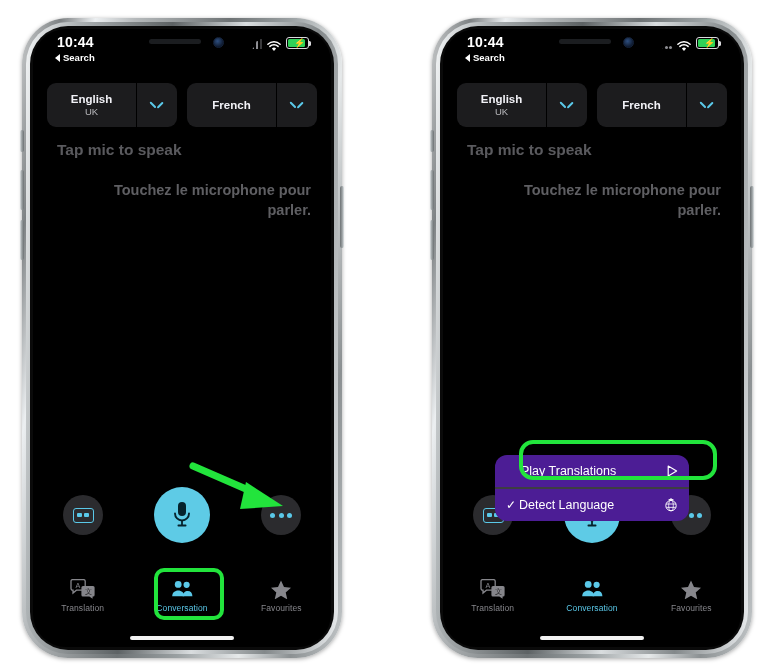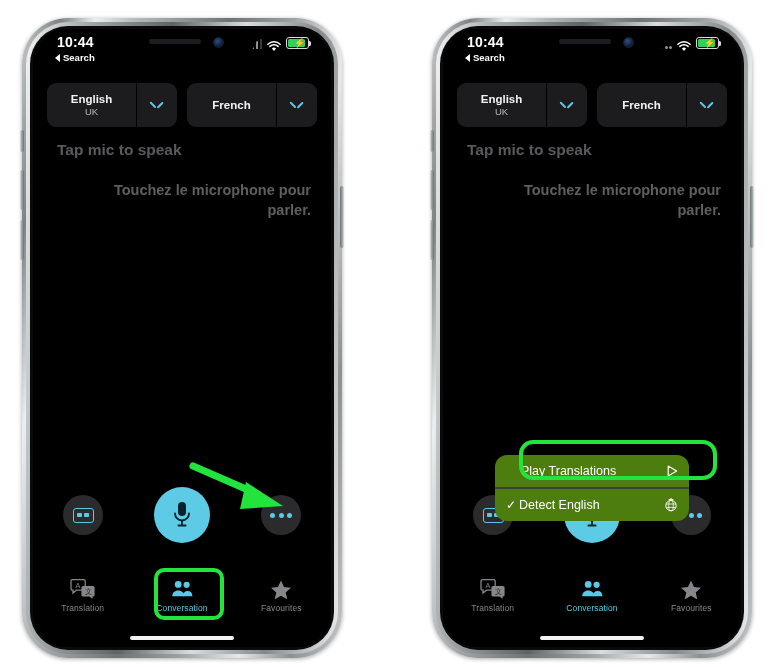--- a/index.html
+++ b/index.html
@@ -96,21 +96,21 @@
 
   
   .tabbar{position:absolute;left:0;right:0;bottom:18px;height:56px;display:flex;z-index:4;}
   .tab{flex:1;display:flex;flex-direction:column;align-items:center;justify-content:flex-start;padding-top:6px;gap:4px;}
   .tab .tlabel{font-size:8.5px;color:#86868b;letter-spacing:.1px;}
   .tab.active .tlabel{color:#5ac8e8;}
   .home-ind{position:absolute;left:50%;transform:translateX(-50%);bottom:7px;width:104px;height:4px;border-radius:3px;background:#f2f2f2;z-index:5;}
 
   
   .popup{position:absolute;left:50%;transform:translateX(-50%);bottom:126px;width:194px;
-     background:#4d7c0f;border-radius:12px;z-index:8;overflow:hidden;margin-top:30px;}
+     background:#4c1d95;border-radius:12px;z-index:8;overflow:hidden;margin-top:30px;}
   .pitem{height:32px;display:flex;align-items:center;padding:0 11px;color:#fff;font-size:12.5px;position:relative;}
   .pitem .ptext{flex:1;}
   .pitem .check{width:15px;font-size:12px;color:#fff;margin-right:-2px;}
   .pitem .spacer{width:15px;}
   .pitem .pico{width:18px;display:flex;justify-content:flex-end;align-items:center;color:#fff;font-size:13px;}
   .pdiv{height:1px;background:#3d3d41;margin:0;}
 
   
   .hl{position:absolute;border:4px solid #22e43c;border-radius:10px;z-index:9;pointer-events:none;}
   .hl-conv{left:154px;top:568px;width:62px;height:44px;}
@@ -316,21 +316,21 @@
           <span class="pico">
             <svg width="11" height="12" viewBox="0 0 11 12">
                 <path d="M1.2 1 9.6 6 1.2 11Z" fill="none" stroke="#fff" stroke-width="1.2" stroke-linejoin="round"></path>
               </svg>
           </span>
         </div>
         <div class="pdiv"></div>
         <div class="pdiv"></div>
         <div class="pitem">
           <span class="check">✓</span>
-          <span class="ptext">Detect English</span>
+          <span class="ptext">Detect Language</span>
           <span class="pico">
             <svg width="14" height="14" viewBox="0 0 14 14">
               <circle cx="7" cy="7.6" r="5.2" fill="none" stroke="#fff" stroke-width="1"></circle>
               <ellipse cx="7" cy="7.6" rx="2.3" ry="5.2" fill="none" stroke="#fff" stroke-width=".8"></ellipse>
               <path d="M2 6h10M2.3 9.4h9.4" stroke="#fff" stroke-width=".8"></path>
               <path d="M5 1.6h4M7 .4v2" stroke="#fff" stroke-width="1" stroke-linecap="round"></path>
             </svg>
           </span>
         </div>
       </div>

